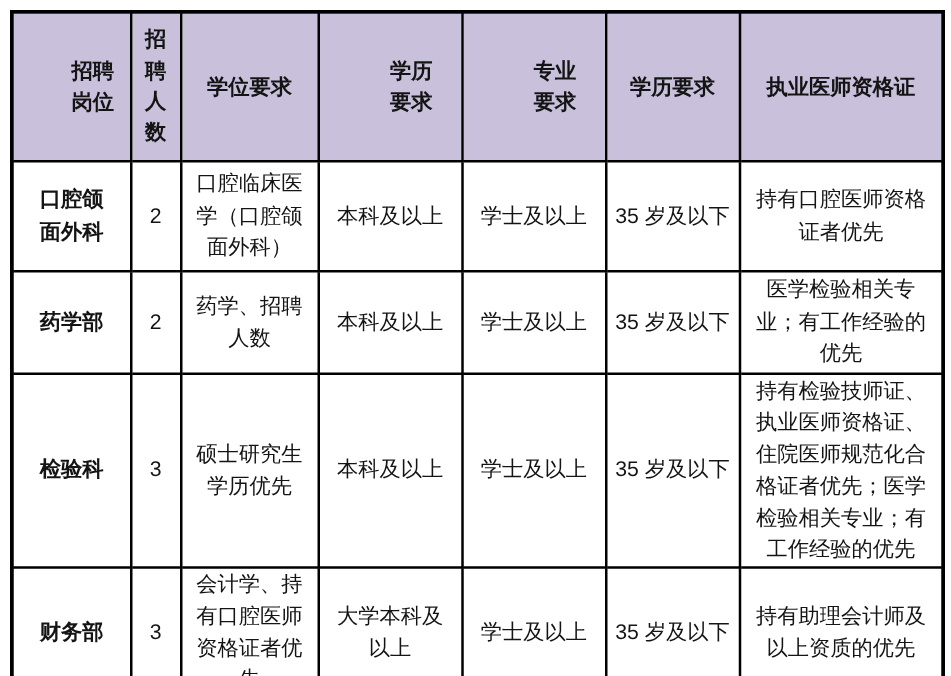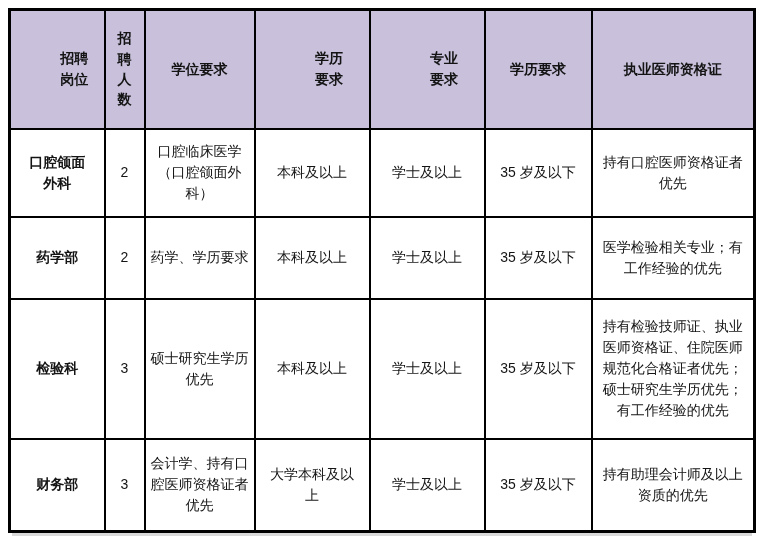--- a/index.html
+++ b/index.html
@@ -19,21 +19,21 @@
     border-collapse: collapse;
     table-layout: fixed;
     width: 745px;
     border: 3px solid #000000;
     box-shadow: 0 7px 0 -4px #d9d9d9;
   }
   th, td {
     border: 2px solid #000000;
     text-align: center;
     vertical-align: middle;
-    font-size: 14px;
+    font-size: 17px;
     line-height: 1.5;
     color: #141414;
     padding: 0 6px;
     overflow: hidden;
     word-break: break-all;
   }
   thead th {
     background: #c9c1dc;
     font-weight: bold;
   }
@@ -85,34 +85,34 @@
         <td>2</td>
         <td>口腔临床医学（口腔颌面外科）</td>
         <td>本科及以上</td>
         <td>学士及以上</td>
         <td>35 岁及以下</td>
         <td>持有口腔医师资格证者优先</td>
       </tr>
       <tr>
         <td>药学部</td>
         <td>2</td>
-        <td>药学、学历要求</td>
+        <td>药学、招聘人数</td>
         <td>本科及以上</td>
         <td>学士及以上</td>
         <td>35 岁及以下</td>
         <td>医学检验相关专业；有工作经验的优先</td>
       </tr>
       <tr>
         <td>检验科</td>
         <td>3</td>
         <td>硕士研究生学历优先</td>
         <td>本科及以上</td>
         <td>学士及以上</td>
         <td>35 岁及以下</td>
-        <td>持有检验技师证、执业医师资格证、住院医师规范化合格证者优先；硕士研究生学历优先；有工作经验的优先</td>
+        <td>持有检验技师证、执业医师资格证、住院医师规范化合格证者优先；医学检验相关专业；有工作经验的优先</td>
       </tr>
       <tr>
         <td>财务部</td>
         <td>3</td>
         <td>会计学、持有口腔医师资格证者优先</td>
         <td>大学本科及以上</td>
         <td>学士及以上</td>
         <td>35 岁及以下</td>
         <td>持有助理会计师及以上资质的优先</td>
       </tr>

